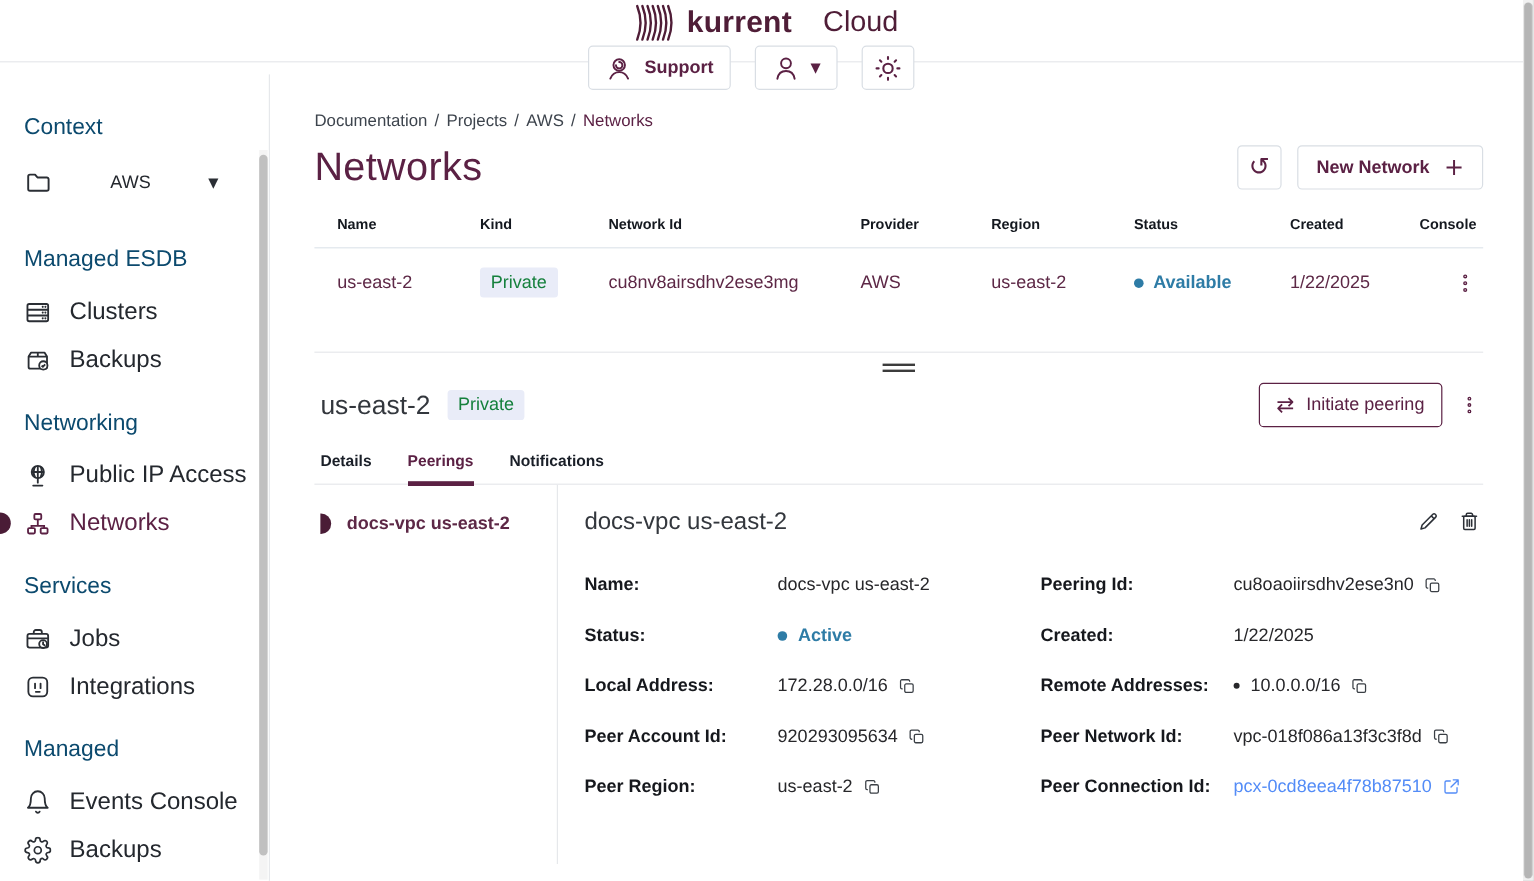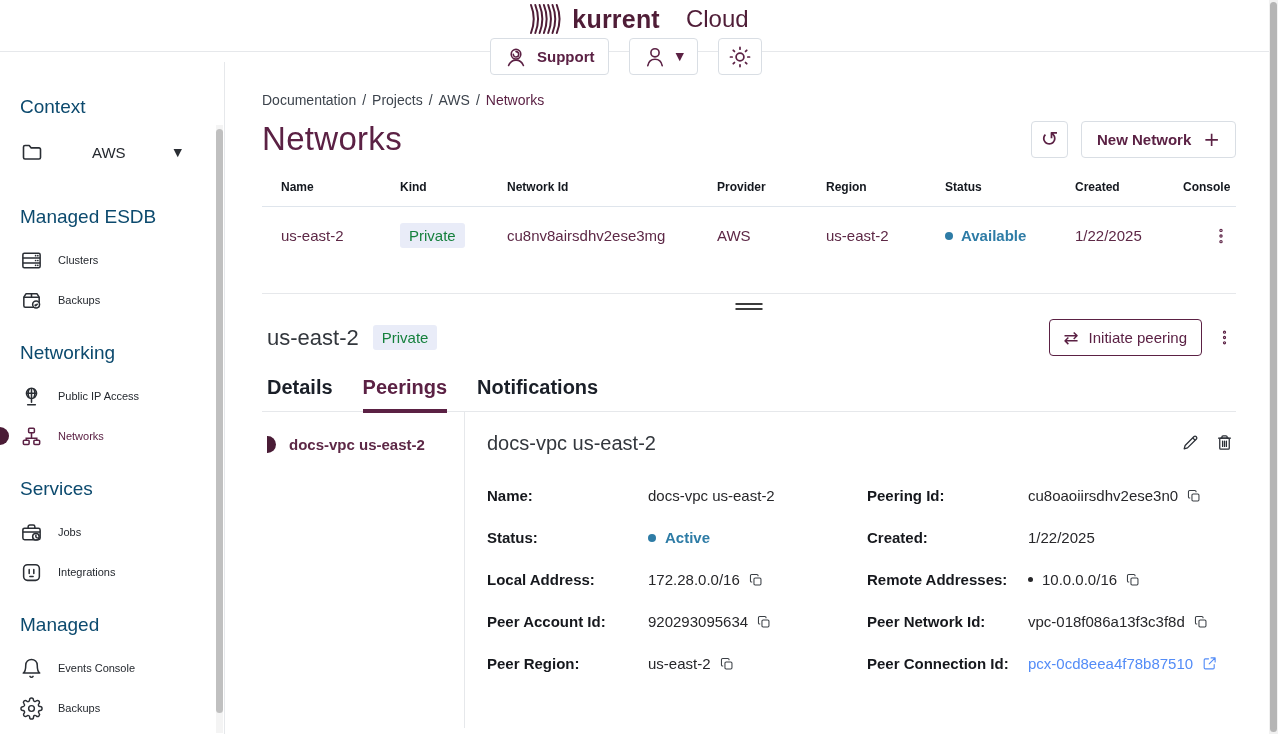--- a/index.html
+++ b/index.html
@@ -21,21 +21,21 @@
   .caret { font-size:11px; color:#5b2144; }
 
   
   .sidebar { position:absolute; top:62px; left:0; bottom:0; width:225px; background:#fff;
     border-right:1px solid #e6e8eb; padding:34px 16px 0 20px; }
   .side-scroll { position:absolute; top:63px; bottom:1px; right:1px; width:7px; background:#f4f4f4; }
   .side-scroll .thumb { position:absolute; top:4px; width:7px; height:96%; background:#c0c0c0; border-radius:4px; }
   .side-h { font-size:19px; font-weight:400; color:#0c4a6e; margin-bottom:20px; }
   .side-section { margin-bottom:30px; }
   .side-item { position:relative; display:flex; align-items:center; gap:15px; height:24px;
-    margin-bottom:16px; font-size:11px; color:#24282e; cursor:pointer; }
+    margin-bottom:16px; font-size:20px; color:#24282e; cursor:pointer; }
   .side-item svg { flex:0 0 auto; color:#2a2e34; }
   .side-item.active { color:#5b2144; font-weight:400; }
   .side-item.active svg { color:#5b2144; }
   .active-marker { position:absolute; left:-20px; top:3px; width:9px; height:18px; background:#4a1c36;
     border-radius:0 9px 9px 0; }
   .context-row { display:flex; align-items:center; height:28px; margin-bottom:40px; cursor:pointer; }
   .context-row svg { color:#2a2e34; }
   .context-value { flex:1; text-align:center; font-size:15px; color:#24282e; }
   .context-caret { font-size:11px; color:#2a2e34; margin-right:26px; }
 
@@ -76,21 +76,21 @@
 
   
   .detail-head { display:flex; align-items:center; justify-content:space-between; margin-top:4px; padding-left:5px; }
   .detail-title-wrap { display:flex; align-items:center; gap:14px; }
   .detail-title { font-size:22px; font-weight:400; color:#33373d; }
   .peer-btn { display:flex; align-items:center; gap:10px; border:1px solid #5b2144; border-radius:4px;
     background:#fff; color:#5b2144; height:37px; padding:0 14px; font-size:15px; cursor:pointer; }
   .peer-btn .glyph { font-size:18px; }
   .detail-head-right { display:flex; align-items:center; gap:8px; }
   .tabs { display:flex; gap:30px; margin-top:20px; border-bottom:1px solid #e6e8eb; padding-left:5px; }
-  .tab { font-size:20px; font-weight:700; color:#1a1f28; padding-bottom:12px; cursor:pointer; position:relative; }
+  .tab { font-size:13px; font-weight:700; color:#1a1f28; padding-bottom:12px; cursor:pointer; position:relative; }
   .tab.active { color:#5b2144; }
   .tab.active::after { content:""; position:absolute; left:0; right:0; bottom:-2px; height:4px; background:#5b2144; }
 
   .detail-body { display:flex; align-items:stretch; min-height:316px; }
   .peer-list { width:203px; padding:24px 0 0 5px; border-right:1px solid #e6e8eb; }
   .peer-item { position:relative; display:flex; align-items:center; gap:13px; font-size:15px;
     color:#5d2846; font-weight:600; cursor:pointer; }
   .peer-item .marker { width:9px; height:17px; background:#4a1c36; border-radius:0 9px 9px 0; }
   .peer-detail { flex:1; padding:20px 0 0 22px; }
   .peer-detail-head { display:flex; align-items:center; justify-content:space-between; }

